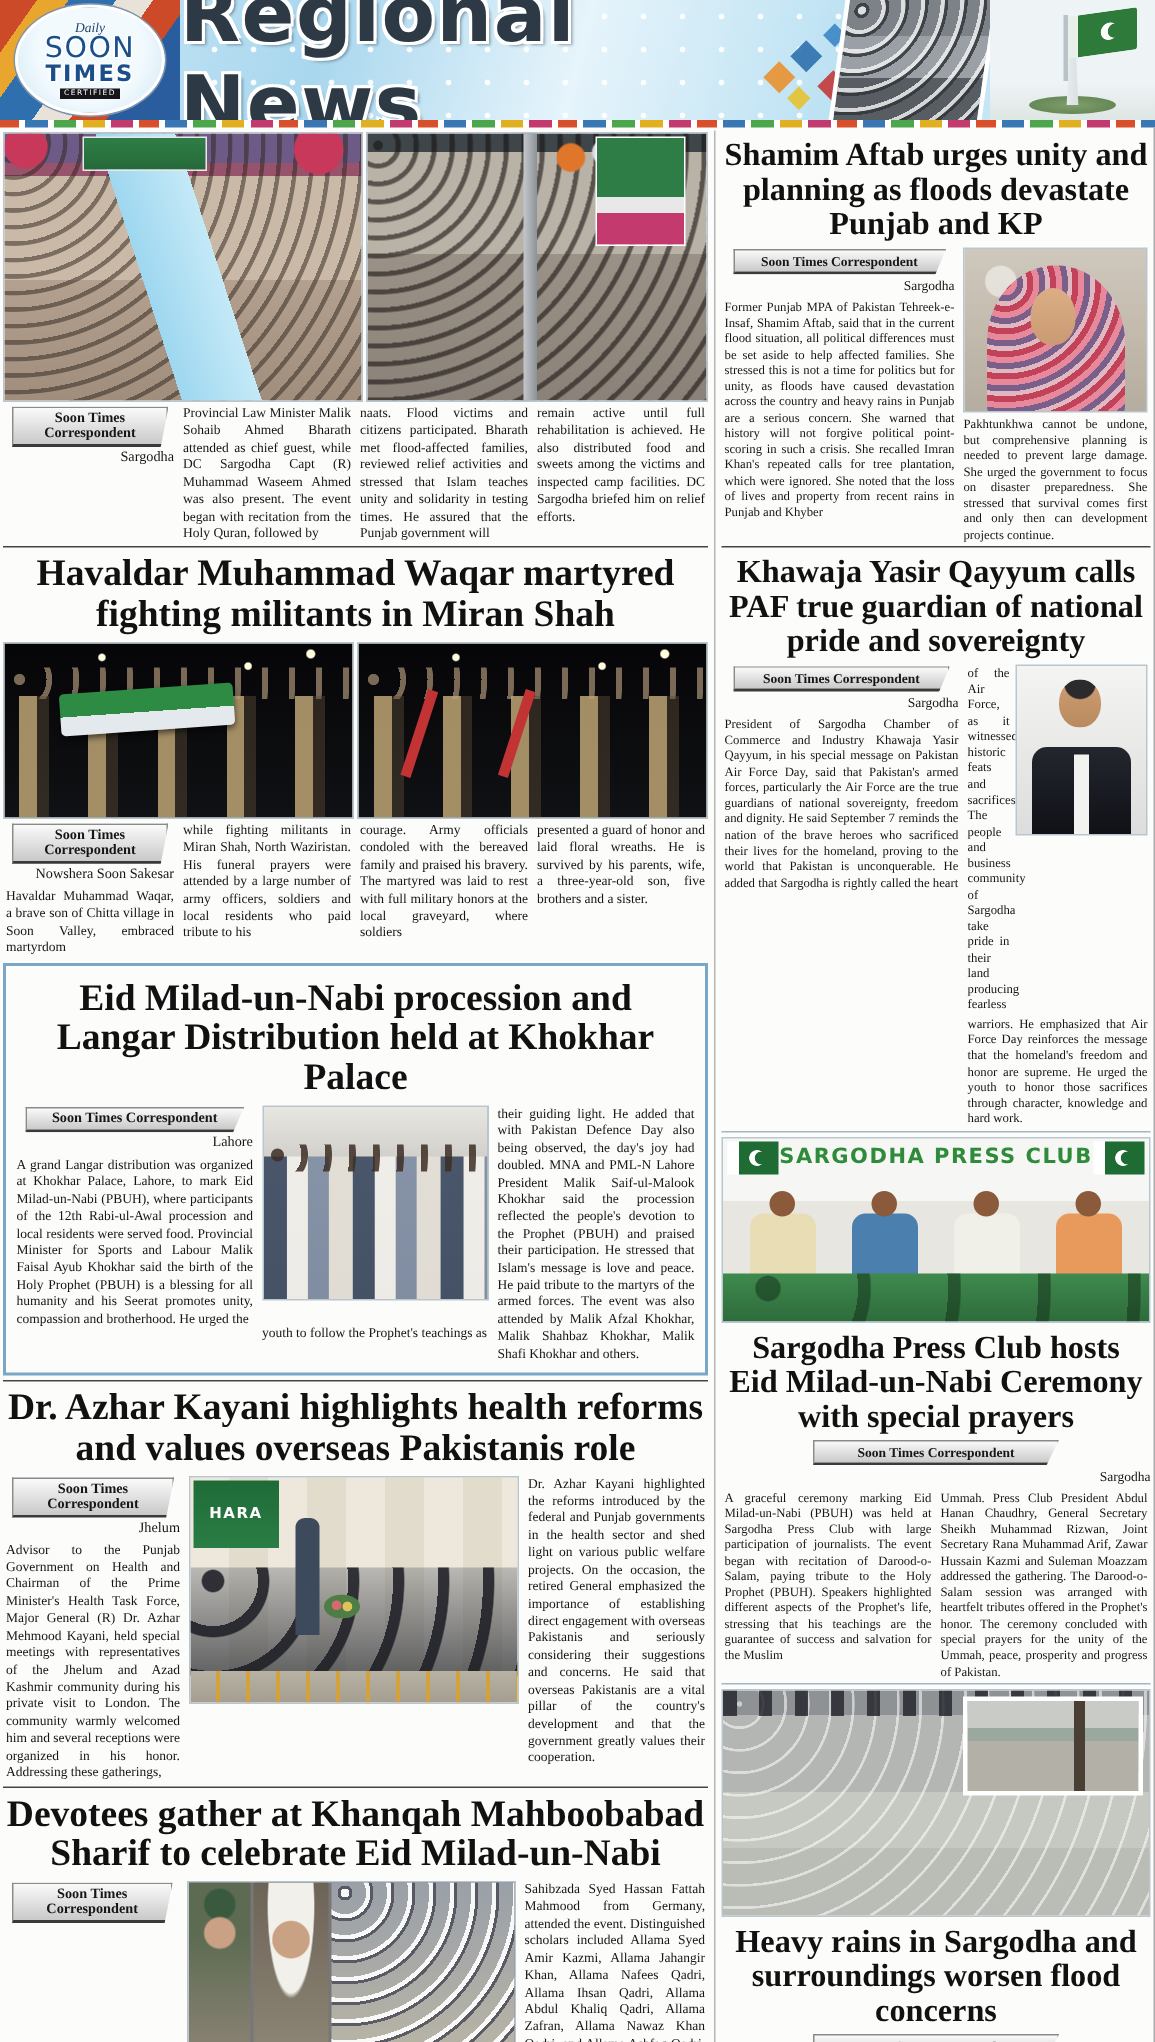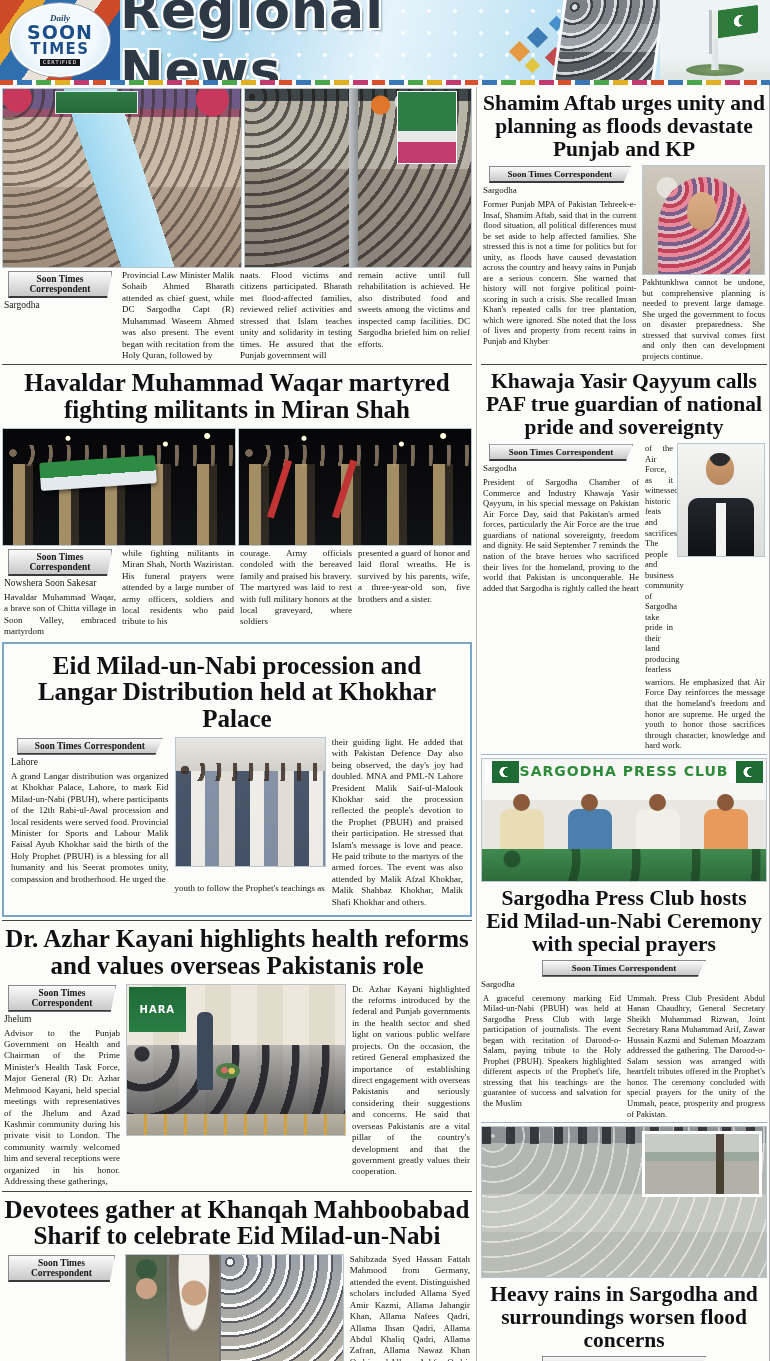--- a/index.html
+++ b/index.html
@@ -7,22 +7,22 @@
   
   .masthead{position:relative;height:80px;display:flex;overflow:hidden;
     background-image:radial-gradient(circle,rgba(255,255,255,.9) 0 1.6px,transparent 2.2px),
       linear-gradient(105deg,#cfe9f6 0%,#a9d7ee 28%,#e6f4fb 50%,#b9e0f2 74%,#d7edf8 100%);
     background-size:26px 22px,100% 100%;}
   .logo-wrap{width:120px;position:relative;flex:0 0 120px;
     background:linear-gradient(125deg,#cc4a28 0 14%,#e8a62e 14% 26%,#2f6fae 26% 44%,#e8e2d8 44% 58%,#cc4a28 58% 72%,#2a5d9e 72% 100%);}
   .logo-circle{position:absolute;top:3px;bottom:3px;left:10px;right:10px;border-radius:50%;
     background:radial-gradient(circle at 50% 40%,#f2fafe 0 55%,#cfe6f2);border:2px solid #fff;
     box-shadow:0 0 0 1px #7c93ad;display:flex;flex-direction:column;align-items:center;justify-content:center;line-height:1;}
-  .logo-daily{font-style:italic;font-size:9px;color:#23456b;font-weight:bold;text-align:center;}
-  .logo-soon{font-family:"DejaVu Sans",sans-serif;font-weight:bold;font-size:19px;color:#1c4f8a;letter-spacing:1px;text-shadow:1px 1px 0 #fff,-1px -1px 0 #fff;}
+  .logo-daily{font-style:italic;font-size:9px;color:#23456b;font-weight:normal;text-align:center;}
+  .logo-soon{font-family:"DejaVu Sans",sans-serif;font-weight:normal;font-size:19px;color:#1c4f8a;letter-spacing:1px;text-shadow:1px 1px 0 #fff,-1px -1px 0 #fff;}
   .logo-times{font-family:"DejaVu Sans",sans-serif;font-weight:bold;font-size:15px;color:#1c4f8a;letter-spacing:1.5px;text-shadow:1px 1px 0 #fff,-1px -1px 0 #fff;}
   .logo-cert{font-family:"DejaVu Sans",sans-serif;font-size:5px;background:#16161a;color:#fff;padding:1px 3px;margin-top:2px;letter-spacing:1px;}
   .mast-title{flex:1;align-self:center;text-align:left;font-family:"DejaVu Sans",sans-serif;
     font-weight:bold;font-size:52px;color:#2d3a45;letter-spacing:1px;
     text-shadow:2px 2px 0 #fff,-2px -2px 0 #fff,2px -2px 0 #fff,-2px 2px 0 #fff,3px 3px 2px rgba(40,60,80,.45);}
   .dmd{position:absolute;width:15px;height:15px;transform:rotate(45deg);opacity:.9;}
   .dmd-o{background:#e8902f;left:512px;top:44px;}
   .dmd-b{background:#2f6fae;left:530px;top:30px;}
   .dmd-r{background:#c23a3a;left:548px;top:50px;}
   .dmd-y{background:#e5c22e;left:527px;top:60px;width:11px;height:11px;}
@@ -47,21 +47,21 @@
   .col-right{flex:1;min-width:0;}
   .sep{border-top:1.5px solid #444;margin:3px 0;}
   .sep-thin{border-top:1px solid #9fb6c6;margin:3px 0;}
   
   .hl{font-weight:bold;text-align:center;line-height:1.07;margin:5px 2px 4px;color:#111;}
   .hl-lg{font-size:25px;}
   .hl-md{font-size:21.5px;}
   .byline-box{display:block;width:90%;max-width:160px;margin:1px auto 0;background:linear-gradient(180deg,#fafafa,#c9c9c9);
     border:1px solid #8a8a8a;border-bottom:2px solid #3a3a3a;clip-path:polygon(0 0,100% 0,95% 100%,0 100%);
     font-weight:bold;font-size:9.5px;text-align:center;padding:2px 1px;}
-  .byline-city{text-align:left;font-size:9.5px;margin:2px 0 4px;}
+  .byline-city{text-align:right;font-size:9.5px;margin:2px 0 4px;}
   .btxt{font-size:9px;line-height:1.27;text-align:justify;}
   .col-right .btxt{font-size:8.5px;line-height:1.24;}
   .col-right .byline-box{font-size:9px;}
   .col-right .byline-city{font-size:9px;}
   .cols{display:flex;gap:6px;margin:1px 2px 3px;}
   .cols .c{flex:1;min-width:0;}
   .caption{font-size:9px;margin-top:16px;text-align:left;}
   
   .photo{position:relative;overflow:hidden;border:1px solid #b9c6ce;}
   .photo-row{display:flex;gap:2px;margin:1px 0 2px;}

